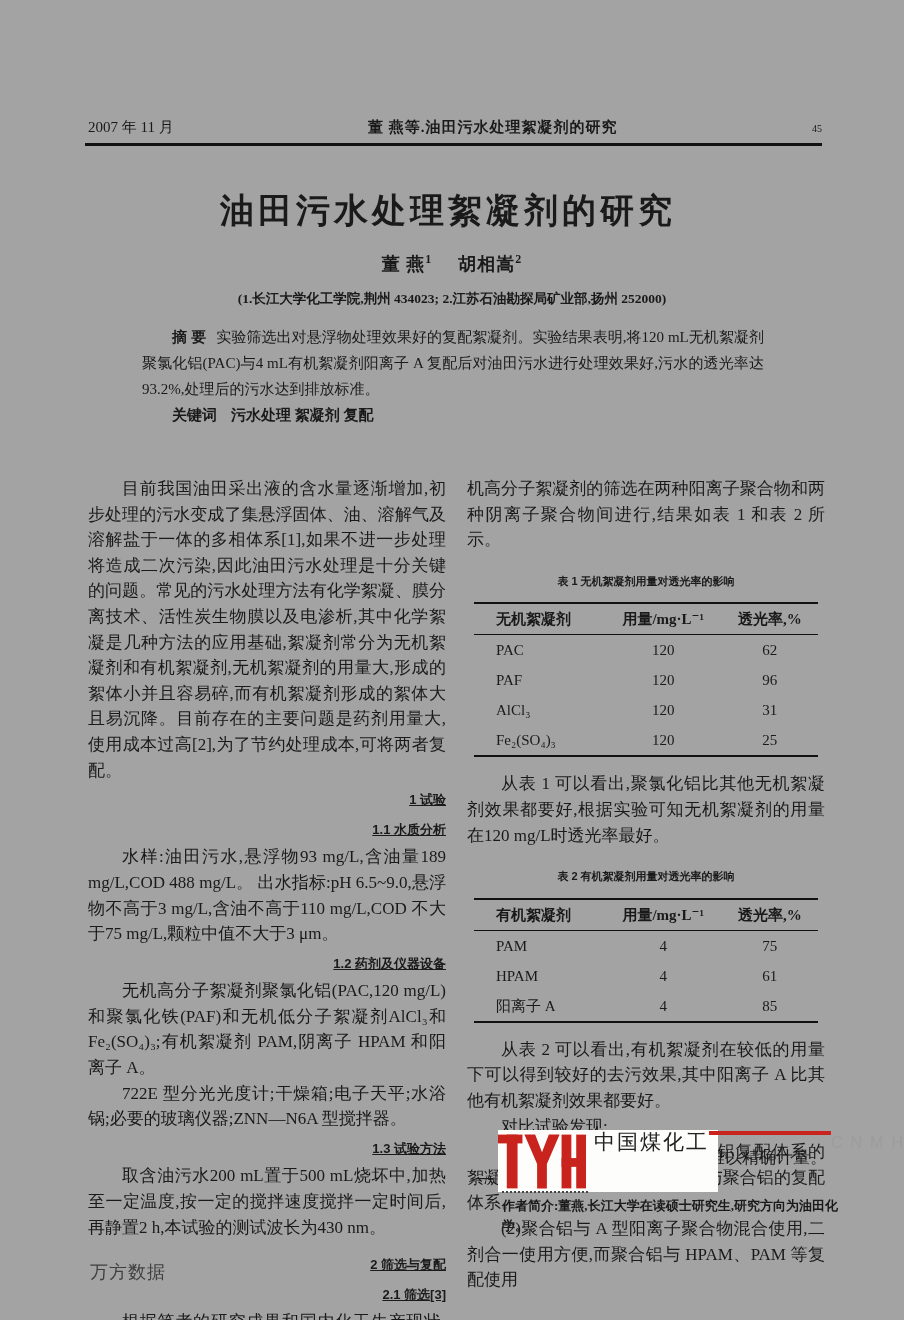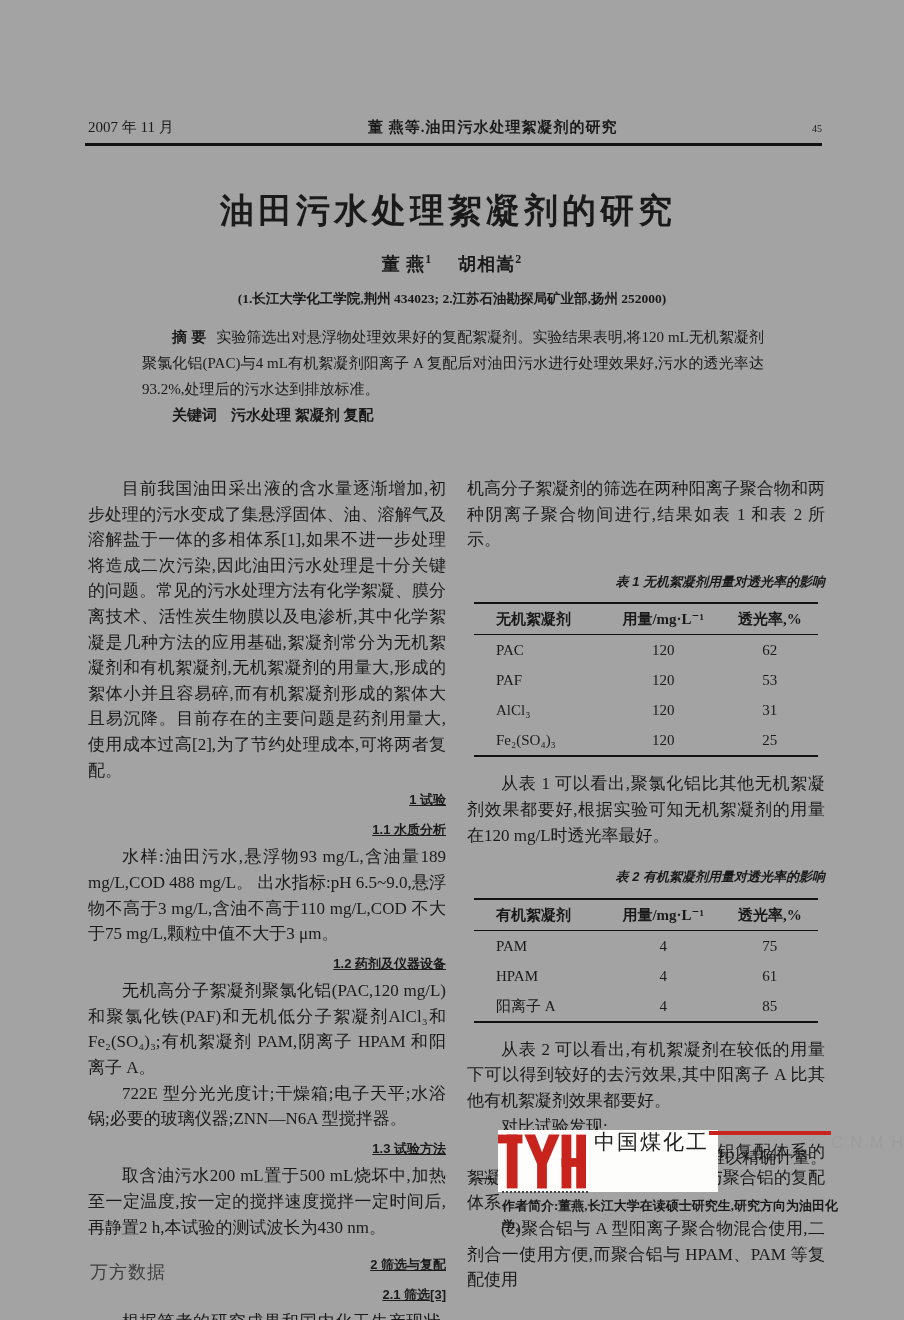--- a/index.html
+++ b/index.html
@@ -29,21 +29,21 @@
   .kw-label{font-family:"Liberation Sans","DejaVu Sans",sans-serif;font-weight:700;margin-right:14px;}
   
   .col{position:absolute;top:436px;width:358px;font-size:17px;line-height:25.6px;text-align:justify;margin-top:40px;}
   .col-left{left:88px;}
   .col-right{left:467px;}
   .col p{margin:0;text-indent:2em;}
   .col p.noindent{text-indent:0;}
   .col h3{font-family:"Liberation Sans","DejaVu Sans",sans-serif;font-size:13px;font-weight:700;margin:4px 0 2px 0;text-align:right;text-decoration:underline;}
   .col h3.sec2{margin-top:12px;}
   
-  .tbl-caption{font-family:"Liberation Sans","DejaVu Sans",sans-serif;font-size:13px;font-weight:700;text-align:right;margin:16px 0 8px 0;font-style:italic;}
+  .tbl-caption{font-family:"Liberation Sans","DejaVu Sans",sans-serif;font-size:11px;font-weight:700;text-align:center;margin:16px 0 8px 0;}
   table.datatable{width:344px;margin:0 auto;border-collapse:collapse;border-top:2.5px solid #111;border-bottom:2.5px solid #111;font-size:15px;line-height:17px;}
   table.datatable th{font-weight:700;border-bottom:1.5px solid #111;padding:7px 0 6px 0;}
   table.datatable td{padding:7px 0 6px 0;}
   table.datatable th:first-child,table.datatable td:first-child{text-align:left;padding-left:22px;width:38%;}
   table.datatable th:nth-child(2),table.datatable td:nth-child(2){text-align:center;width:34%;}
   table.datatable th:nth-child(3),table.datatable td:nth-child(3){text-align:center;width:28%;}
   .tbl-space{height:14px;}
   
   .tail-fragment{position:absolute;left:708px;top:1146px;font-size:17px;}
   .dash-fragment{position:absolute;left:476px;top:1168px;font-size:17px;font-weight:700;}
@@ -113,21 +113,21 @@
       </thead>
       <tbody>
         <tr>
           <td>PAC</td>
           <td>120</td>
           <td>62</td>
         </tr>
         <tr>
           <td>PAF</td>
           <td>120</td>
-          <td>53</td>
+          <td>96</td>
         </tr>
         <tr>
           <td>AlCl₃</td>
           <td>120</td>
           <td>31</td>
         </tr>
         <tr>
           <td>Fe₂(SO₄)₃</td>
           <td>120</td>
           <td>25</td>

